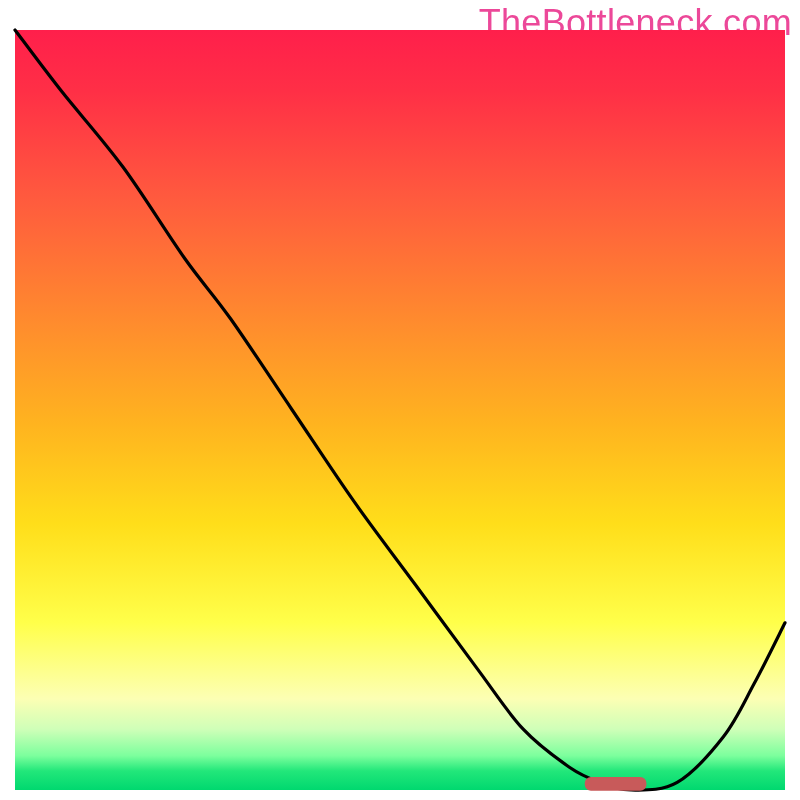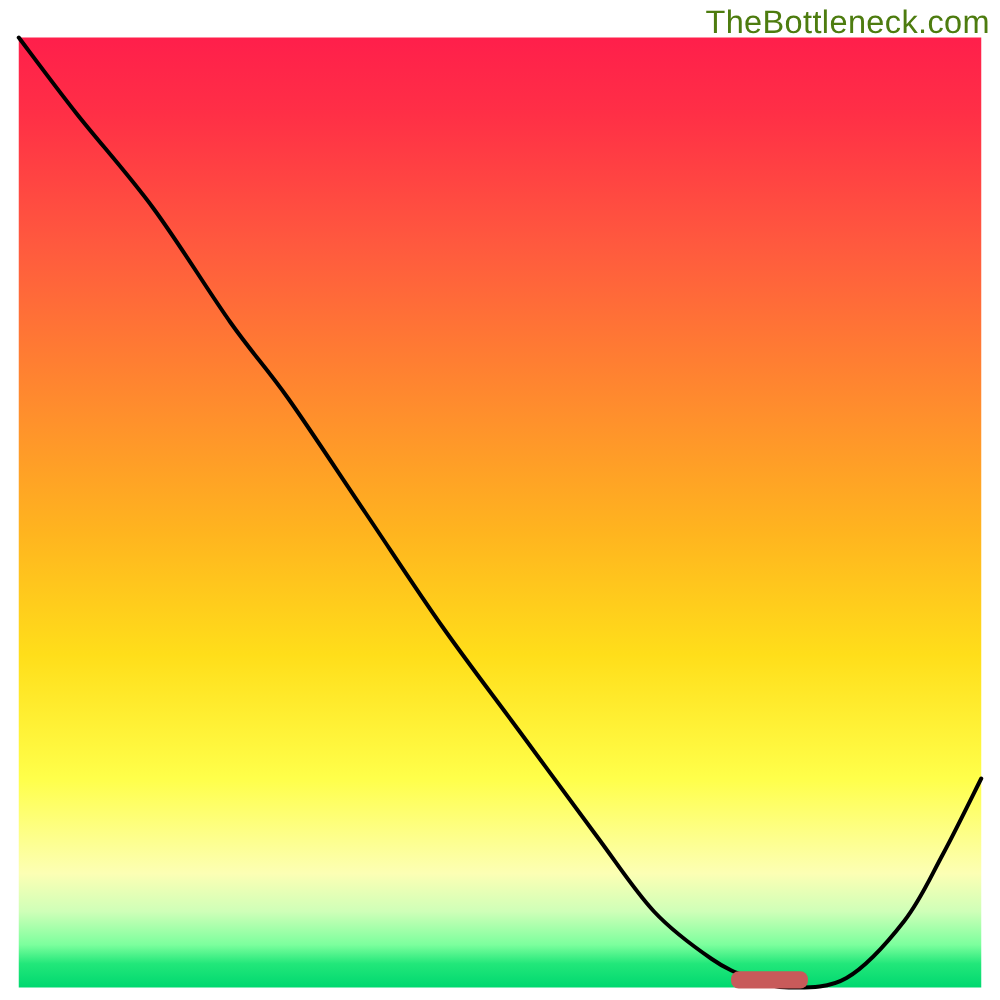--- a/index.html
+++ b/index.html
@@ -13,23 +13,23 @@
   }
   .stage {
     position: relative;
     width: 800px;
     height: 800px;
   }
   .watermark {
     position: absolute;
     top: 2px;
     right: 8px;
-    font-size: 26px;
+    font-size: 36px;
     font-weight: 500;
-    color: #4d7c0f;
+    color: #ec4899;
     letter-spacing: 0.3px;
   }
   .plot-area {
     position: absolute;
     left: 15px;
     top: 30px;
     width: 770px;
     height: 760px;
   }
   

